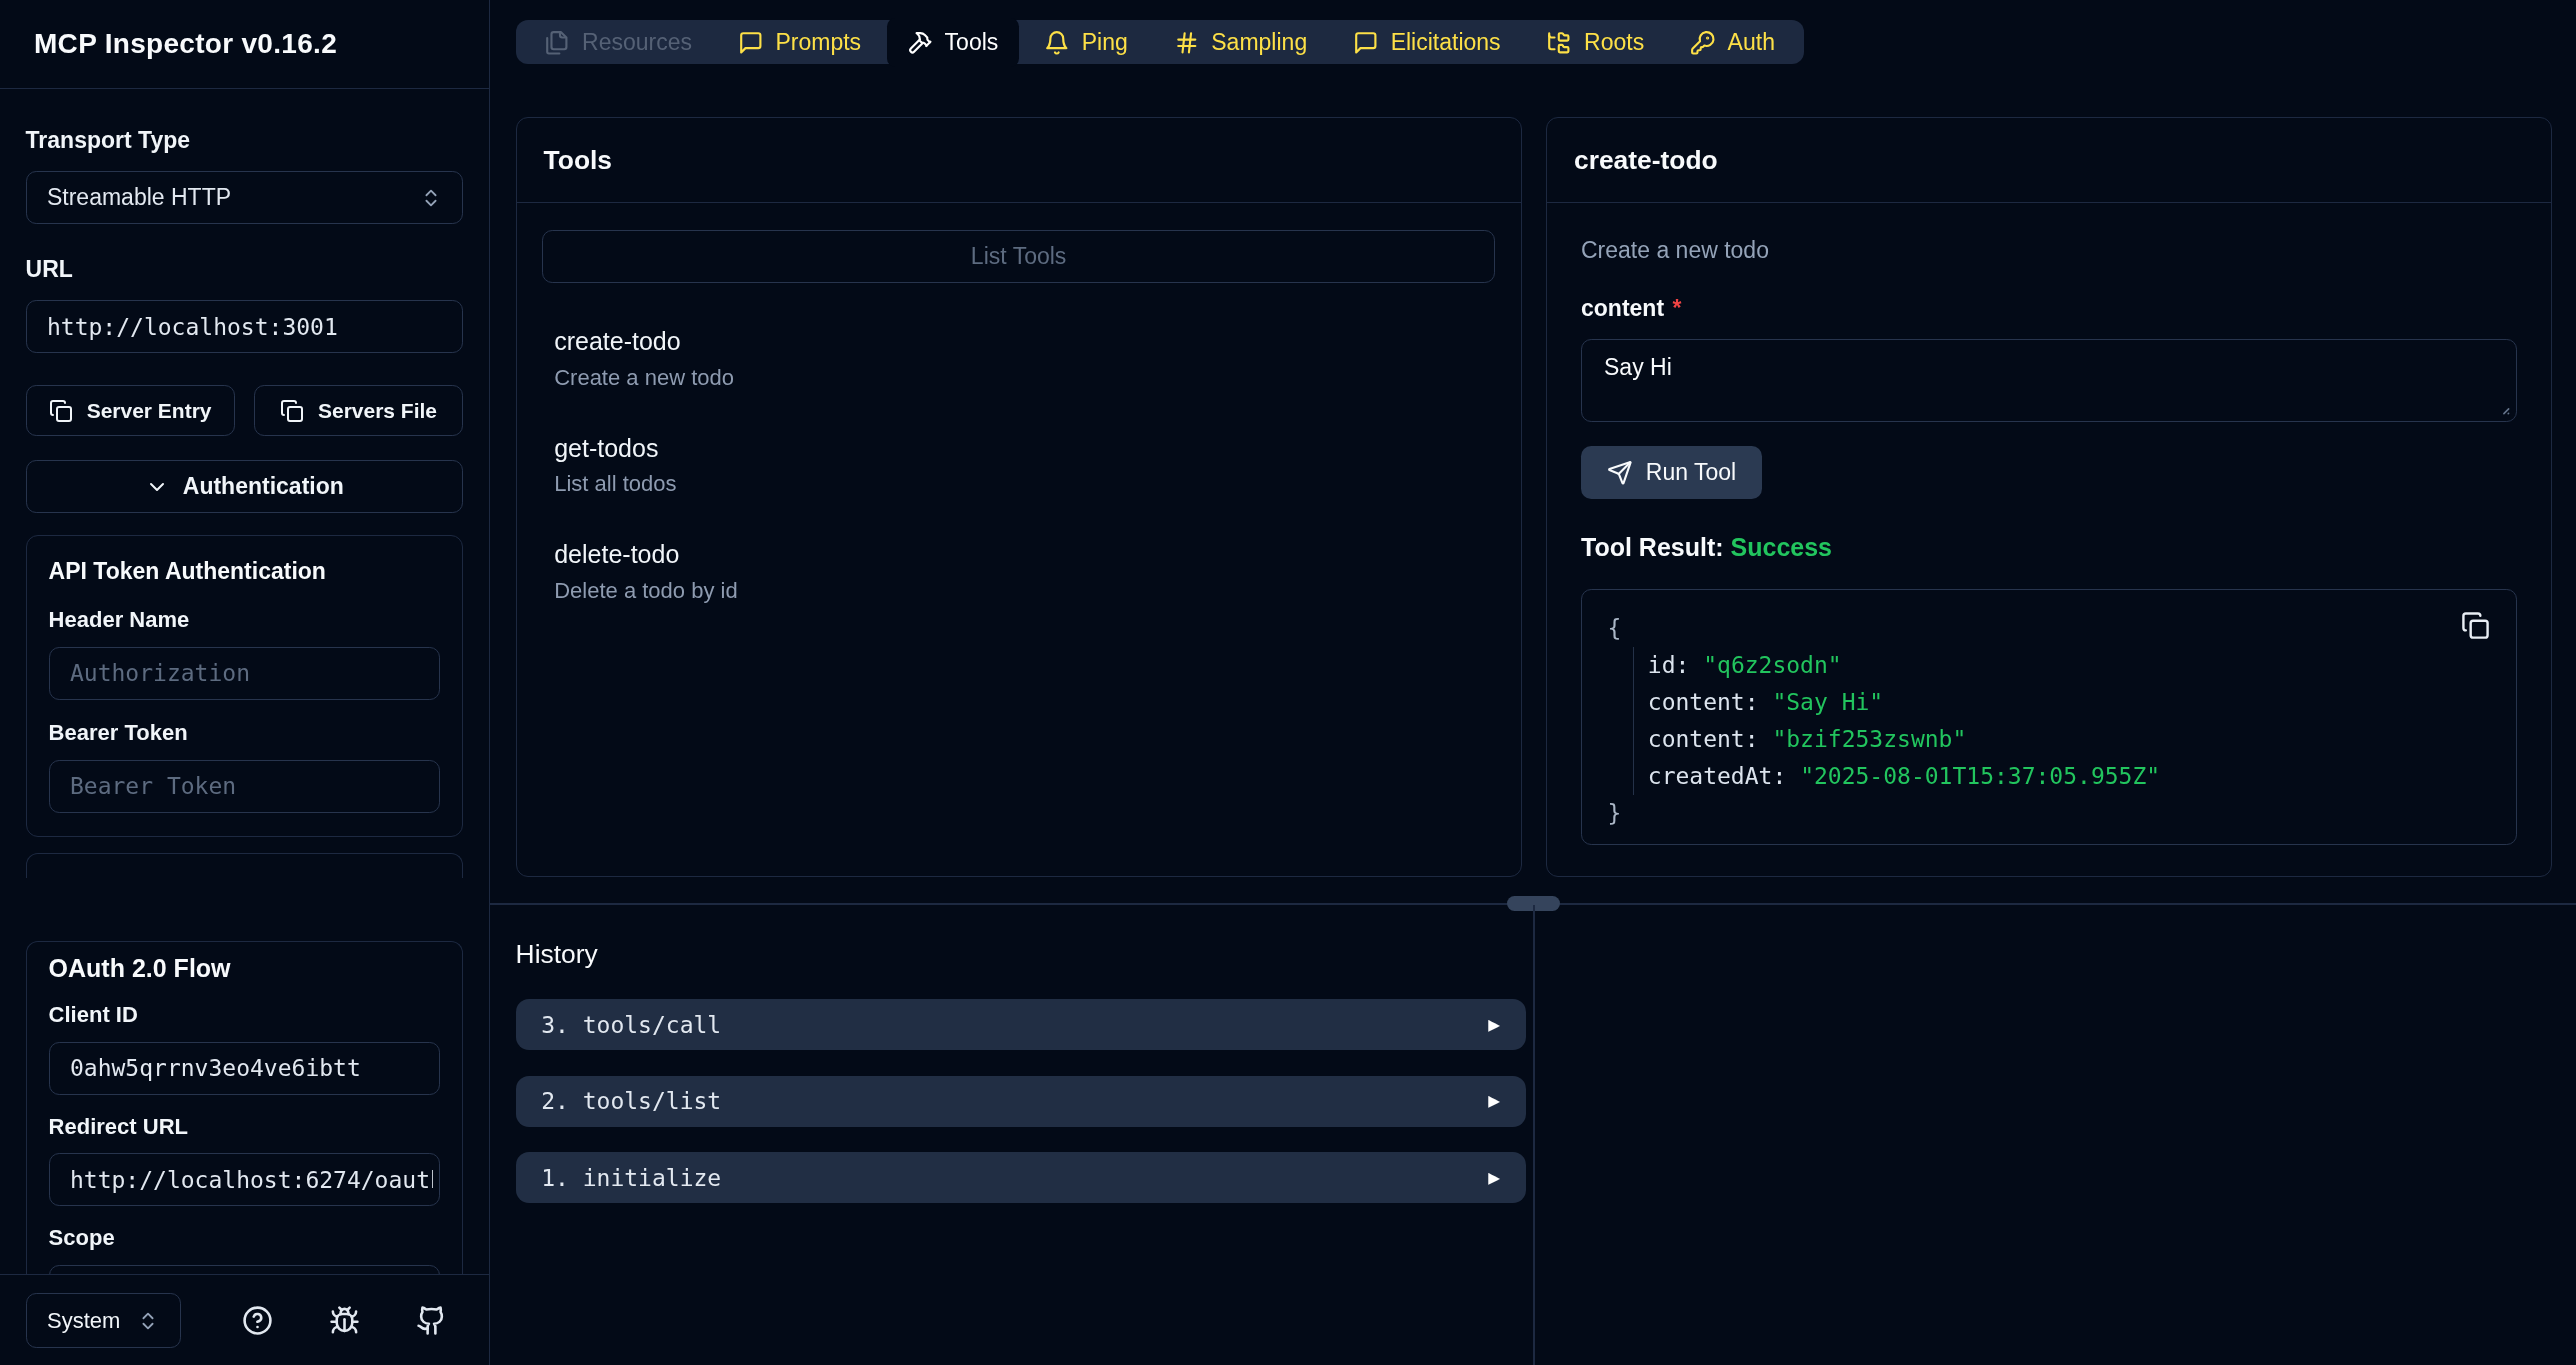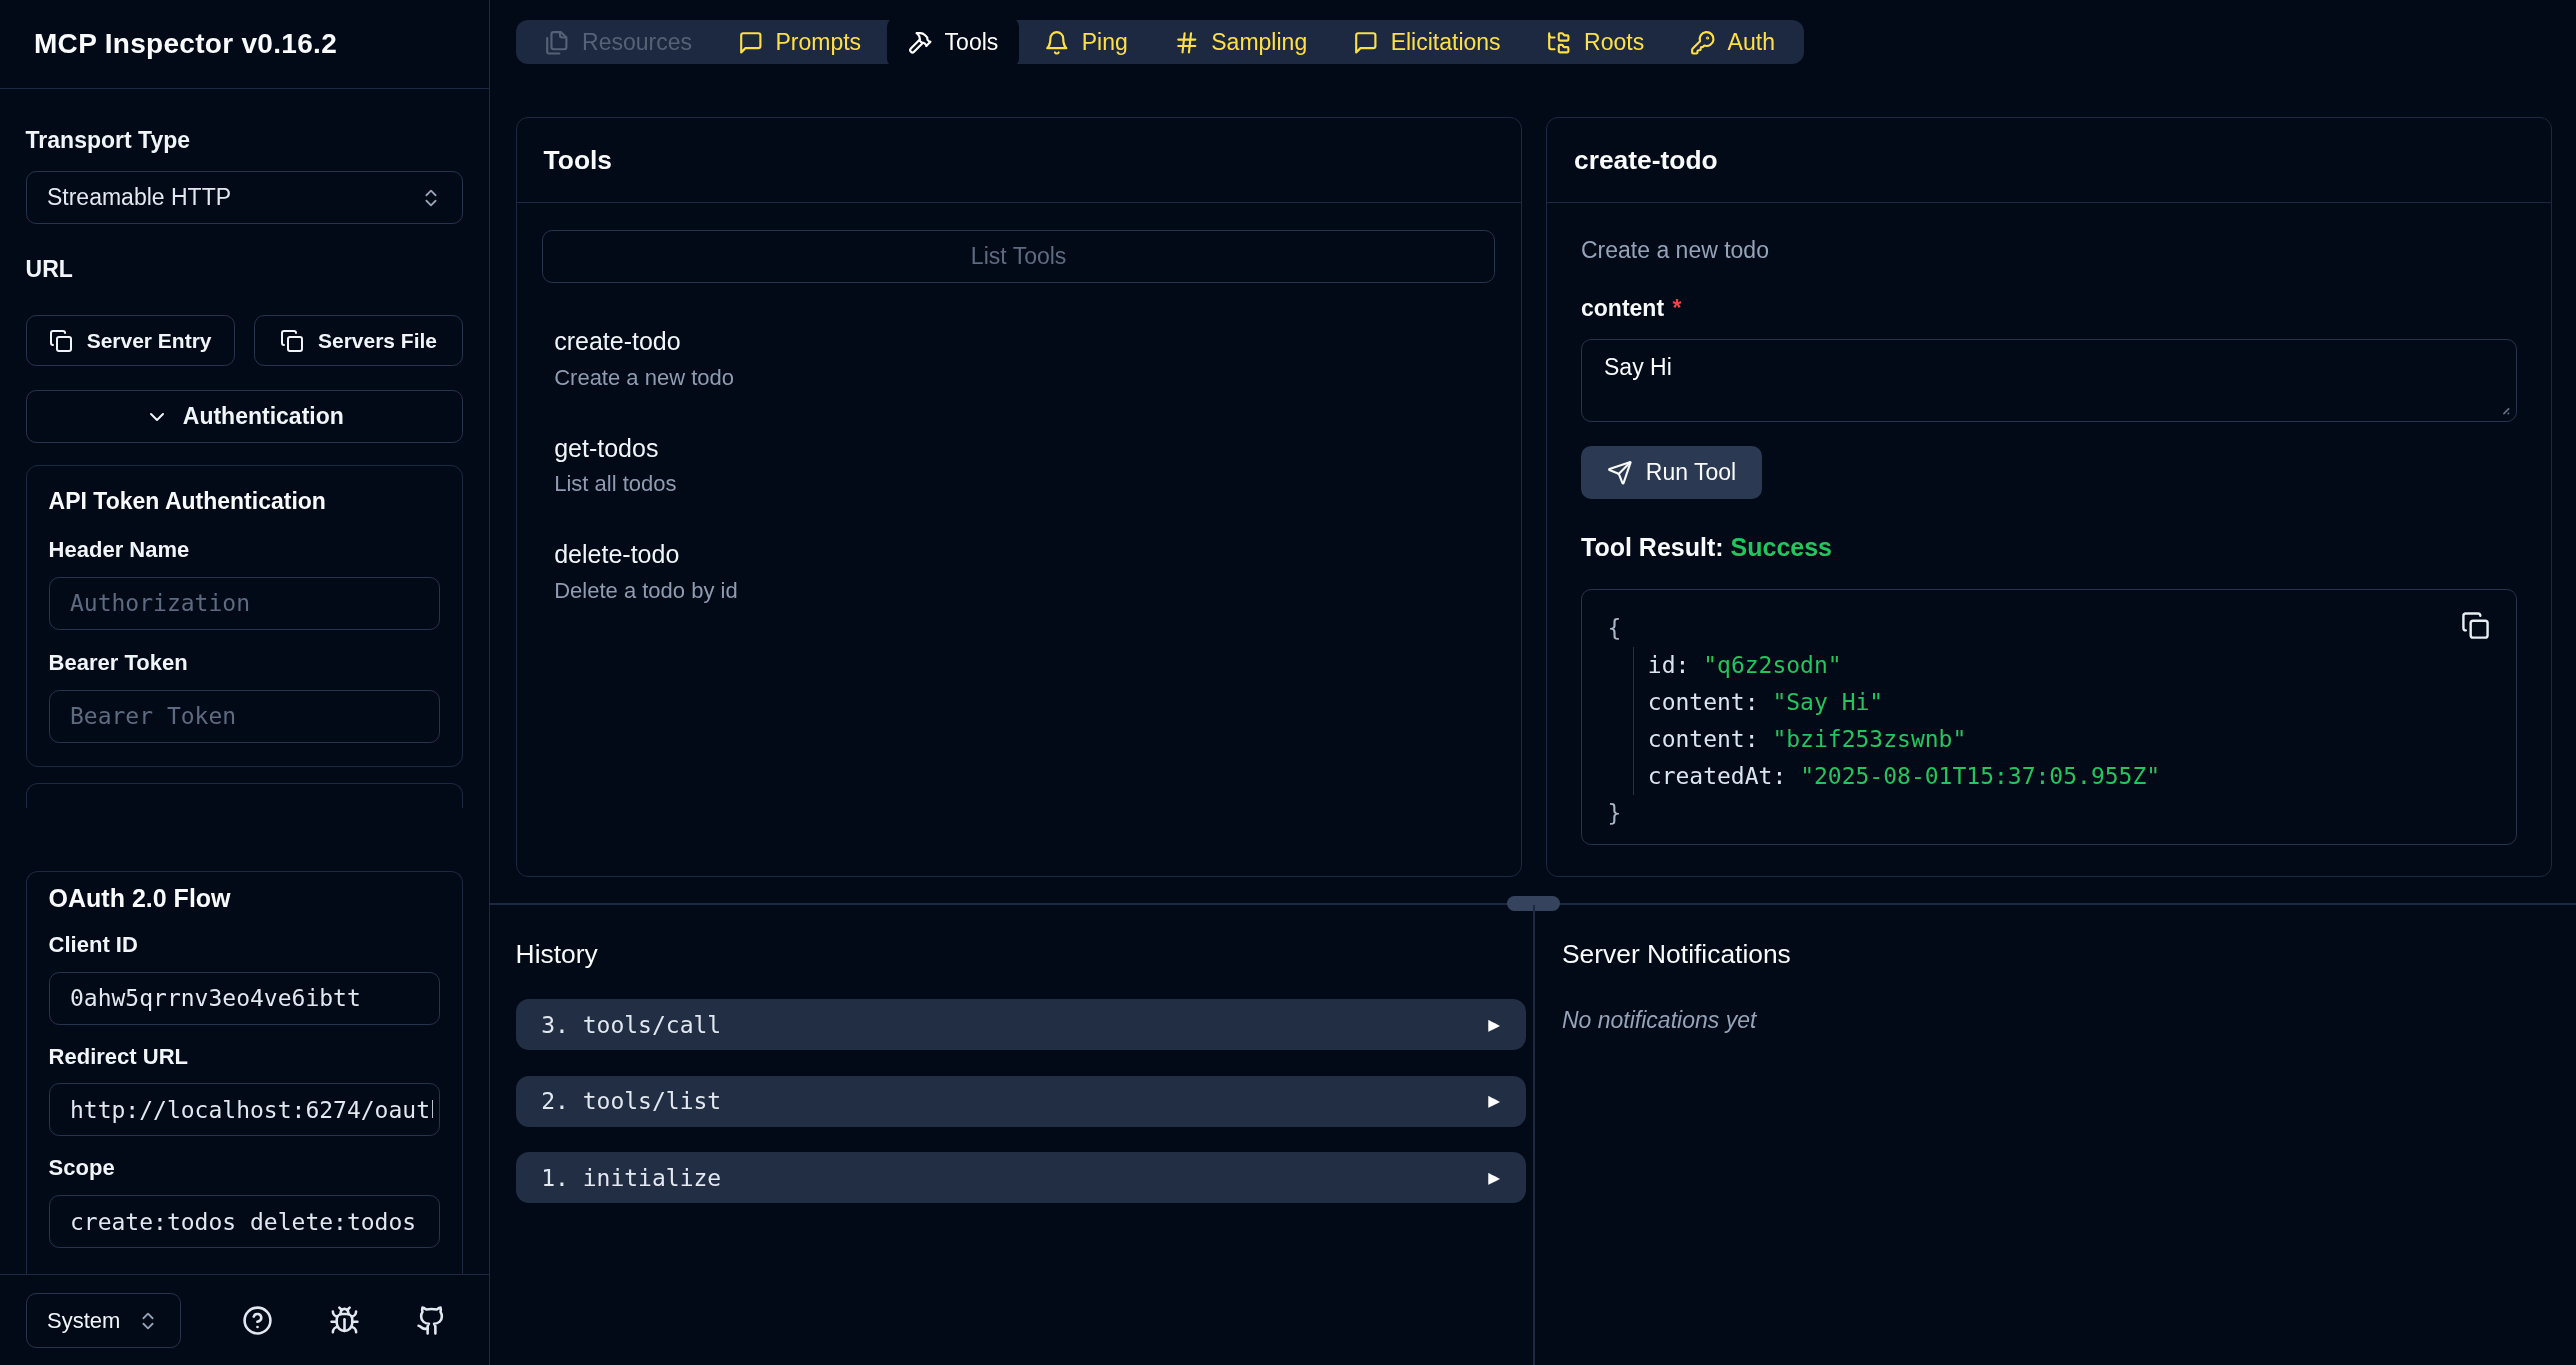--- a/index.html
+++ b/index.html
@@ -191,20 +191,21 @@
         <span>Streamable HTTP</span>
         <svg class="icon" viewBox="0 0 24 24">
             <path d="m7 15 5 5 5-5"></path>
             <path d="m7 9 5-5 5 5"></path>
           </svg>
       </div>
     </div>
 
     <div class="grp">
       <label class="fld-label">URL</label>
+      <input class="tb-input mono" readonly="" value="http://localhost:3001" style="">
     </div>
 
     <div class="btn-row">
       <button class="sb-btn">
         <svg class="icon" viewBox="0 0 24 24">
             <rect width="14" height="14" x="8" y="8" rx="2" ry="2"></rect>
             <path d="M4 16c-1.1 0-2-.9-2-2V4c0-1.1.9-2 2-2h10c1.1 0 2 .9 2 2"></path>
           </svg>
         <span>Server Entry</span>
       </button>
@@ -430,19 +431,15 @@
     <div class="hist-item mono">
       <span>2. tools/list</span>
       <span class="hist-arrow">▶</span>
     </div>
     <div class="hist-item mono">
       <span>1. initialize</span>
       <span class="hist-arrow">▶</span>
     </div>
   </section>
 
-  <section class="notif-sec">
-    <h2 class="sec-title">Server Notifications</h2>
-    <p class="notif-empty">No notifications yet</p>
-  </section>
 
 </main>
 
 
 </body></html>

